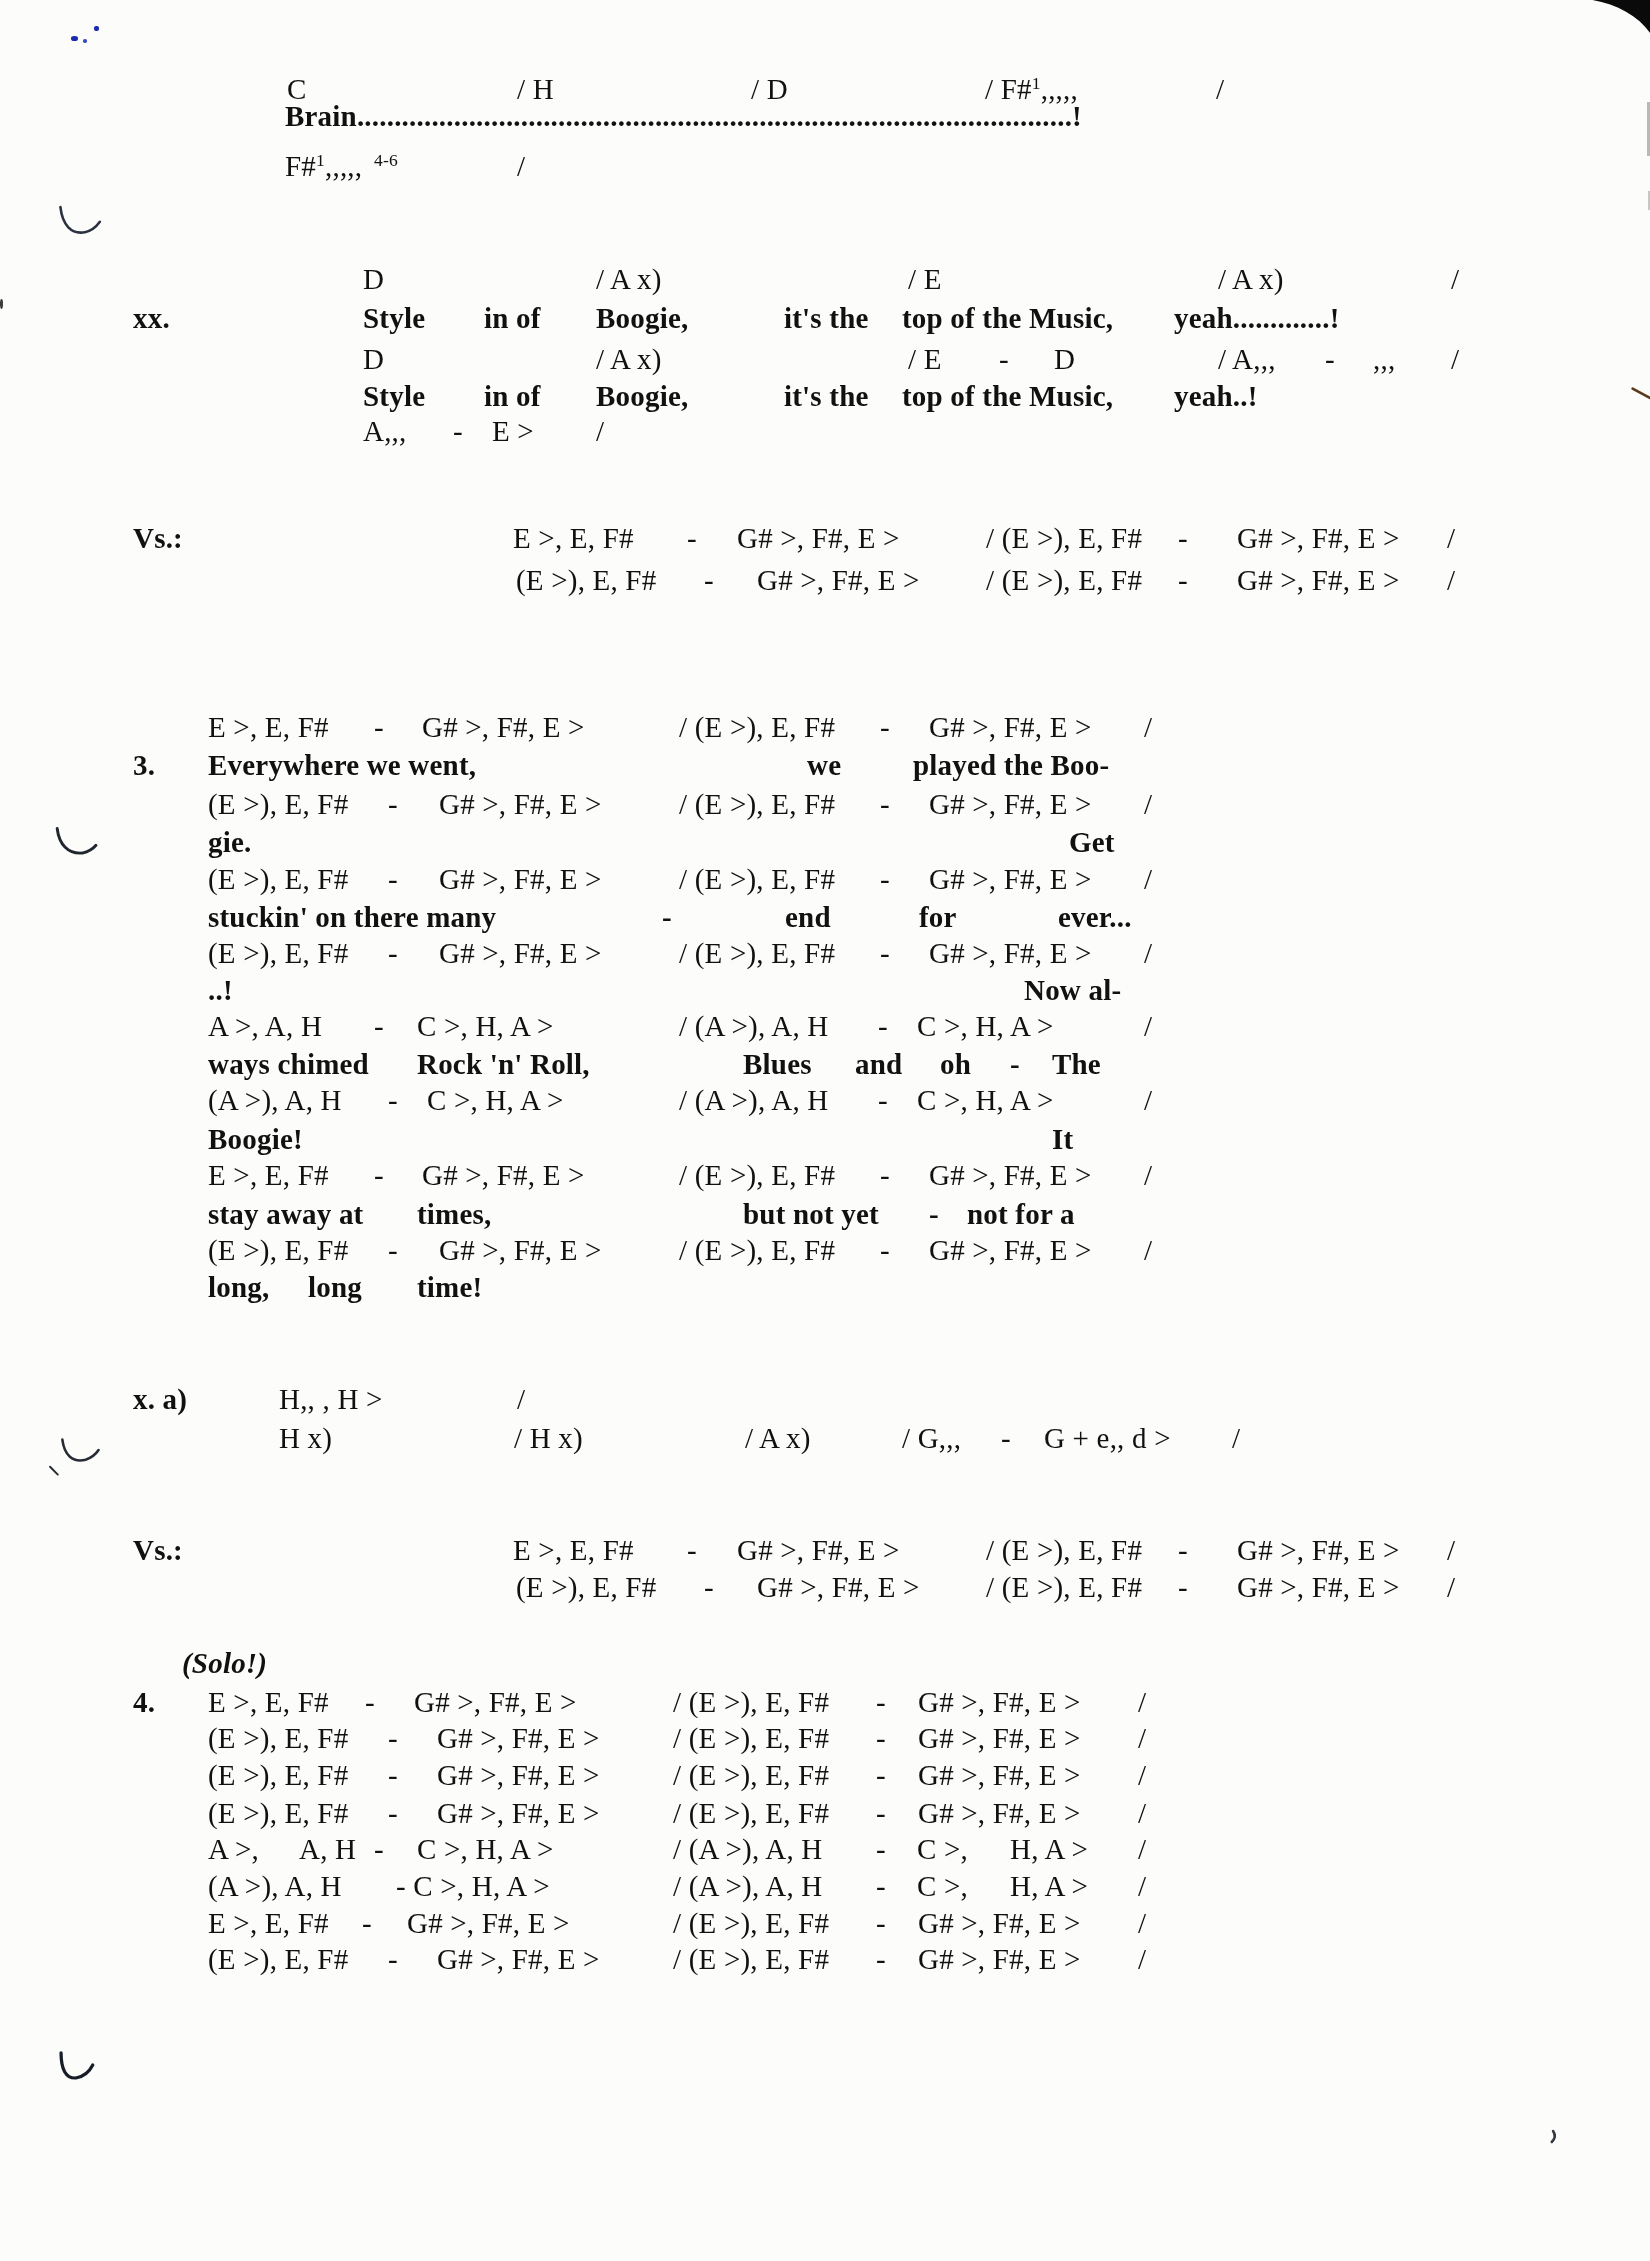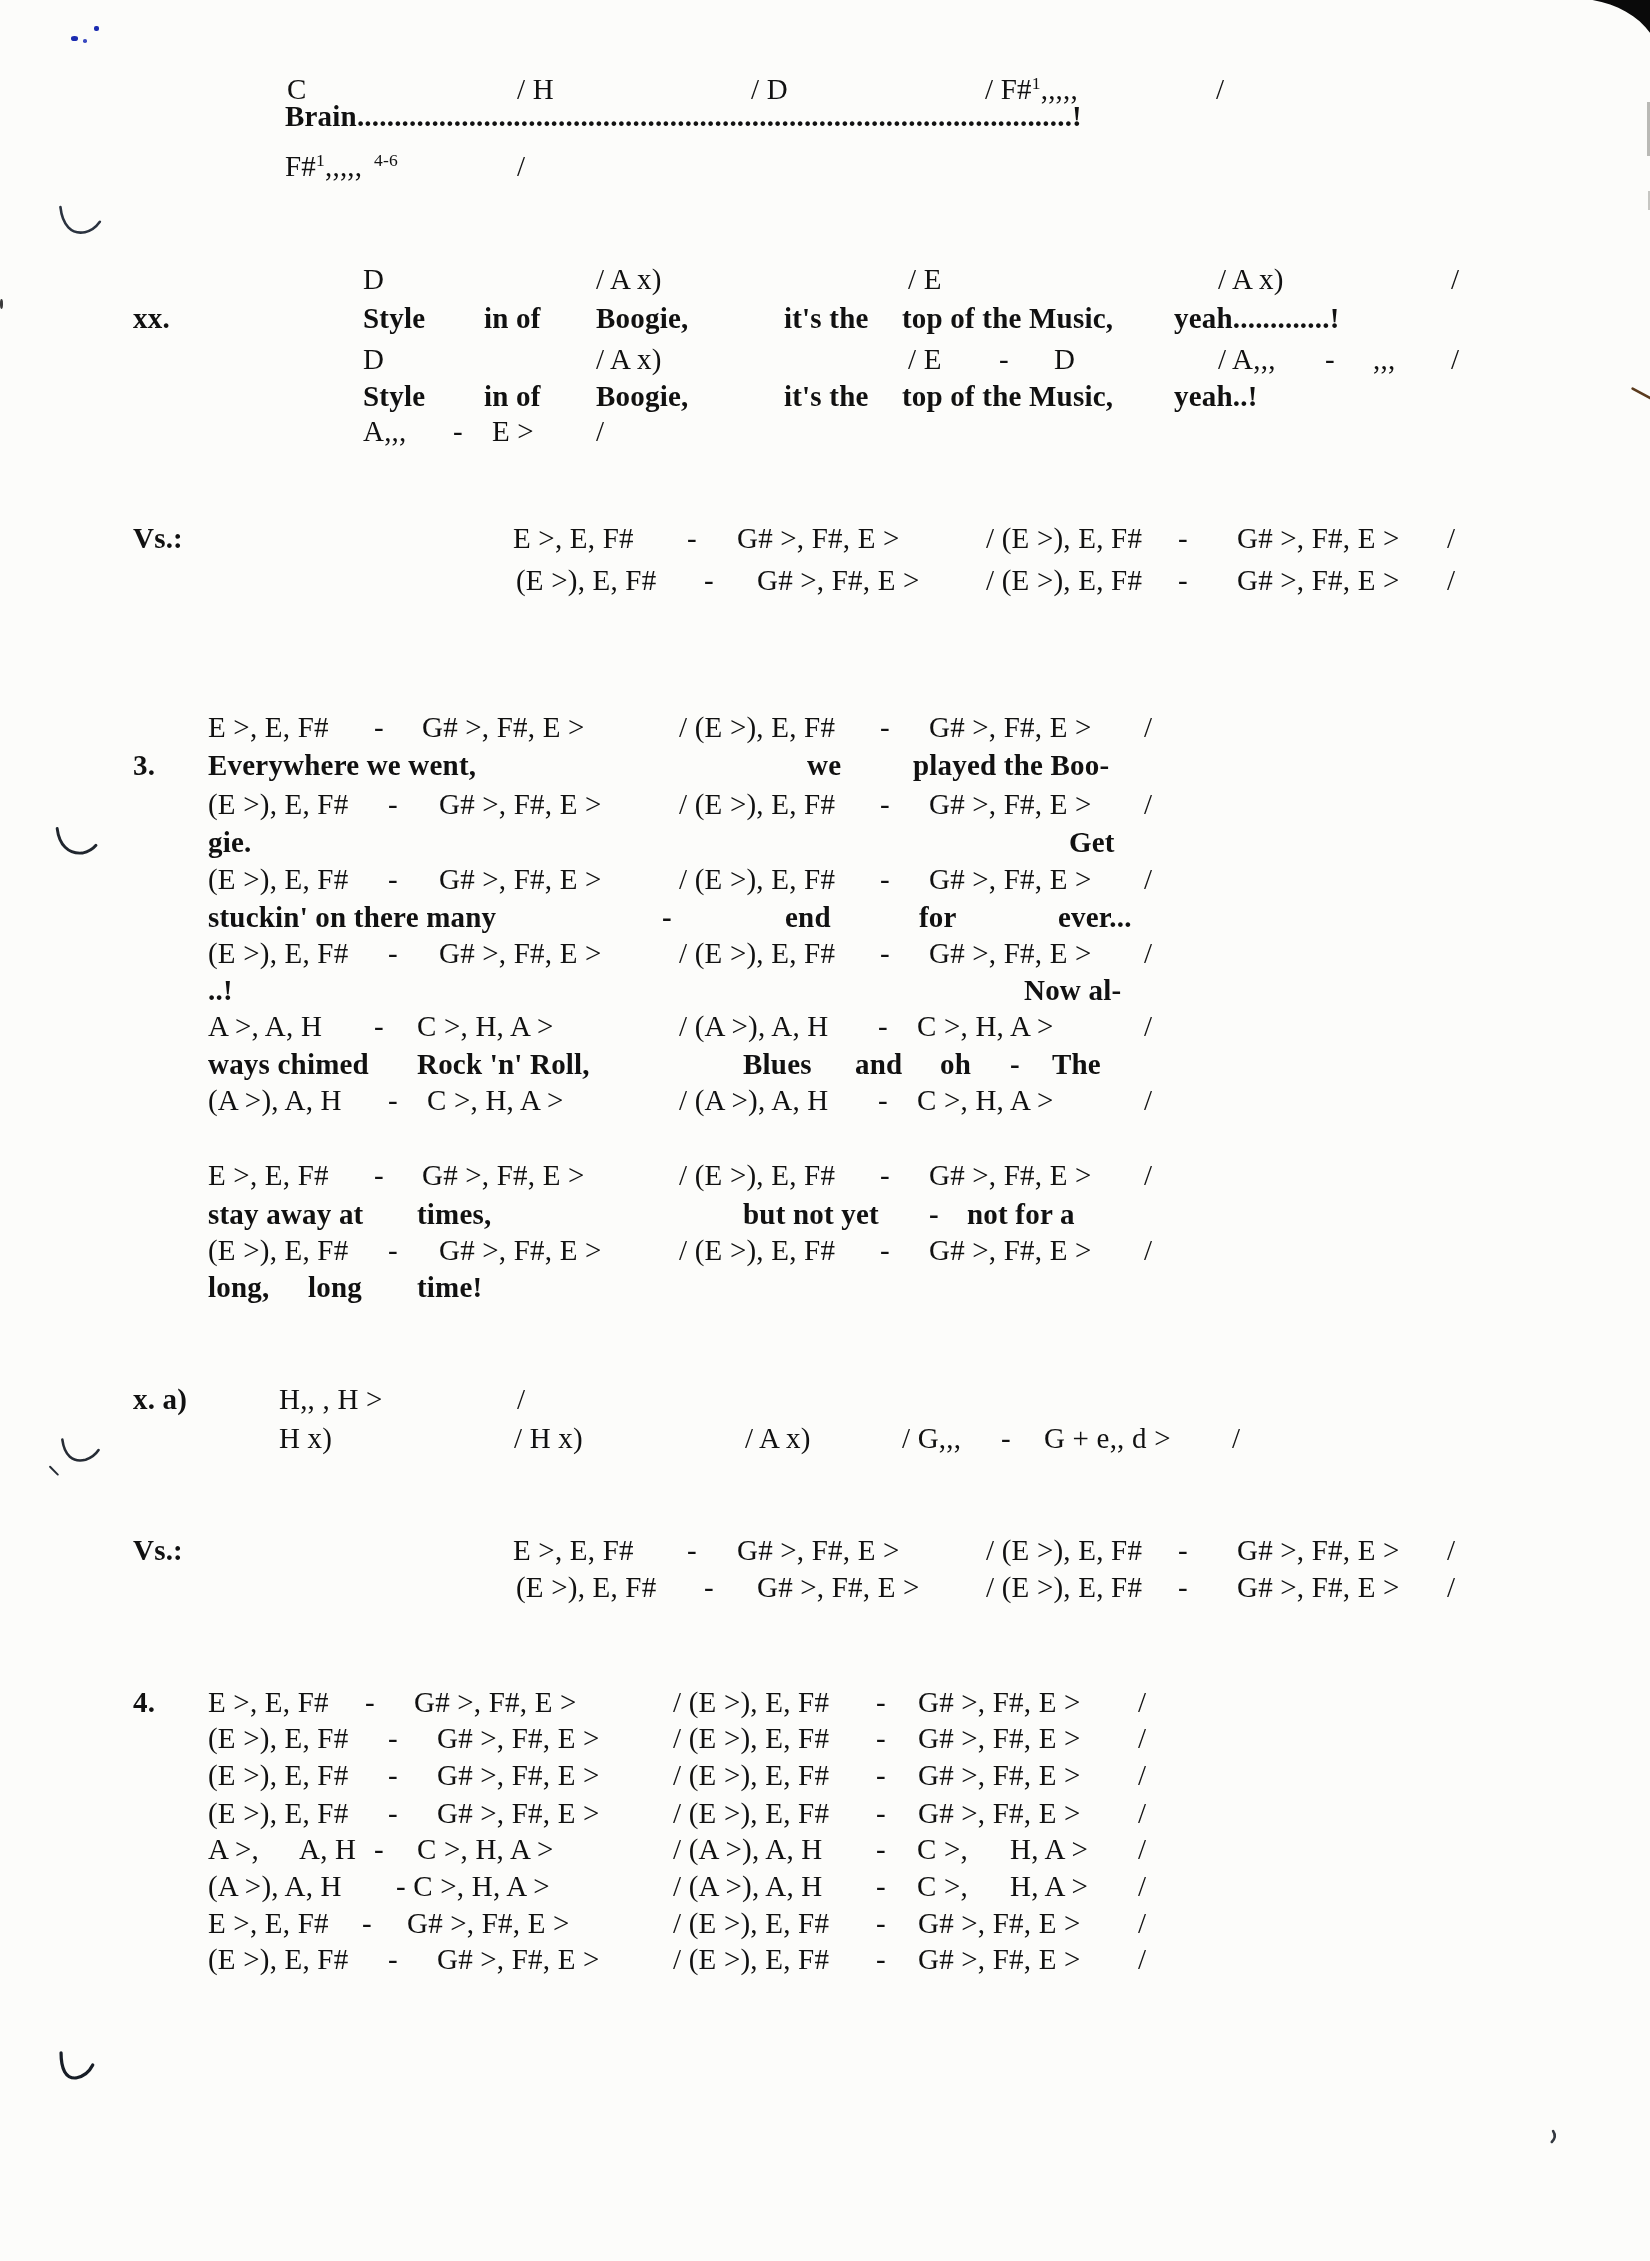--- a/index.html
+++ b/index.html
@@ -181,20 +181,24 @@
     </div>
     <div class="line" style="top: 1083px;">
       <span class="seg" style="left: 208px;">(A &gt;), A, H</span>
       <span class="seg" style="left: 388px;">-</span>
       <span class="seg" style="left: 427px;">C &gt;, H, A &gt;</span>
       <span class="seg" style="left: 679px;">/ (A &gt;), A, H</span>
       <span class="seg" style="left: 878px;">-</span>
       <span class="seg" style="left: 917px;">C &gt;, H, A &gt;</span>
       <span class="seg" style="left: 1144px;">/</span>
     </div>
+    <div class="line" style="top: 1122px;">
+      <span class="seg b" style="left: 208px;">Boogie!</span>
+      <span class="seg b" style="left: 1052px;">It</span>
+    </div>
     <div class="line" style="top: 1158px;">
       <span class="seg" style="left: 208px;">E &gt;, E, F#</span>
       <span class="seg" style="left: 374px;">-</span>
       <span class="seg" style="left: 422px;">G# &gt;, F#, E &gt;</span>
       <span class="seg" style="left: 679px;">/ (E &gt;), E, F#</span>
       <span class="seg" style="left: 880px;">-</span>
       <span class="seg" style="left: 929px;">G# &gt;, F#, E &gt;</span>
       <span class="seg" style="left: 1144px;">/</span>
     </div>
     <div class="line" style="top: 1197px;">
@@ -243,20 +247,23 @@
       <span class="seg" style="left: 1447px;">/</span>
     </div>
     <div class="line" style="top: 1570px;">
       <span class="seg" style="left: 516px;">(E &gt;), E, F#</span>
       <span class="seg" style="left: 704px;">-</span>
       <span class="seg" style="left: 757px;">G# &gt;, F#, E &gt;</span>
       <span class="seg" style="left: 986px;">/ (E &gt;), E, F#</span>
       <span class="seg" style="left: 1178px;">-</span>
       <span class="seg" style="left: 1237px;">G# &gt;, F#, E &gt;</span>
       <span class="seg" style="left: 1447px;">/</span>
+    </div>
+    <div class="line" style="top: 1646px;">
+      <span class="seg b i" style="left: 182px;">(Solo!)</span>
     </div>
     <div class="line" style="top: 1685px;">
       <span class="seg b" style="left: 133px;">4.</span>
       <span class="seg" style="left: 208px;">E &gt;, E, F#</span>
       <span class="seg" style="left: 365px;">-</span>
       <span class="seg" style="left: 414px;">G# &gt;, F#, E &gt;</span>
       <span class="seg" style="left: 673px;">/ (E &gt;), E, F#</span>
       <span class="seg" style="left: 876px;">-</span>
       <span class="seg" style="left: 918px;">G# &gt;, F#, E &gt;</span>
       <span class="seg" style="left: 1138px;">/</span>

